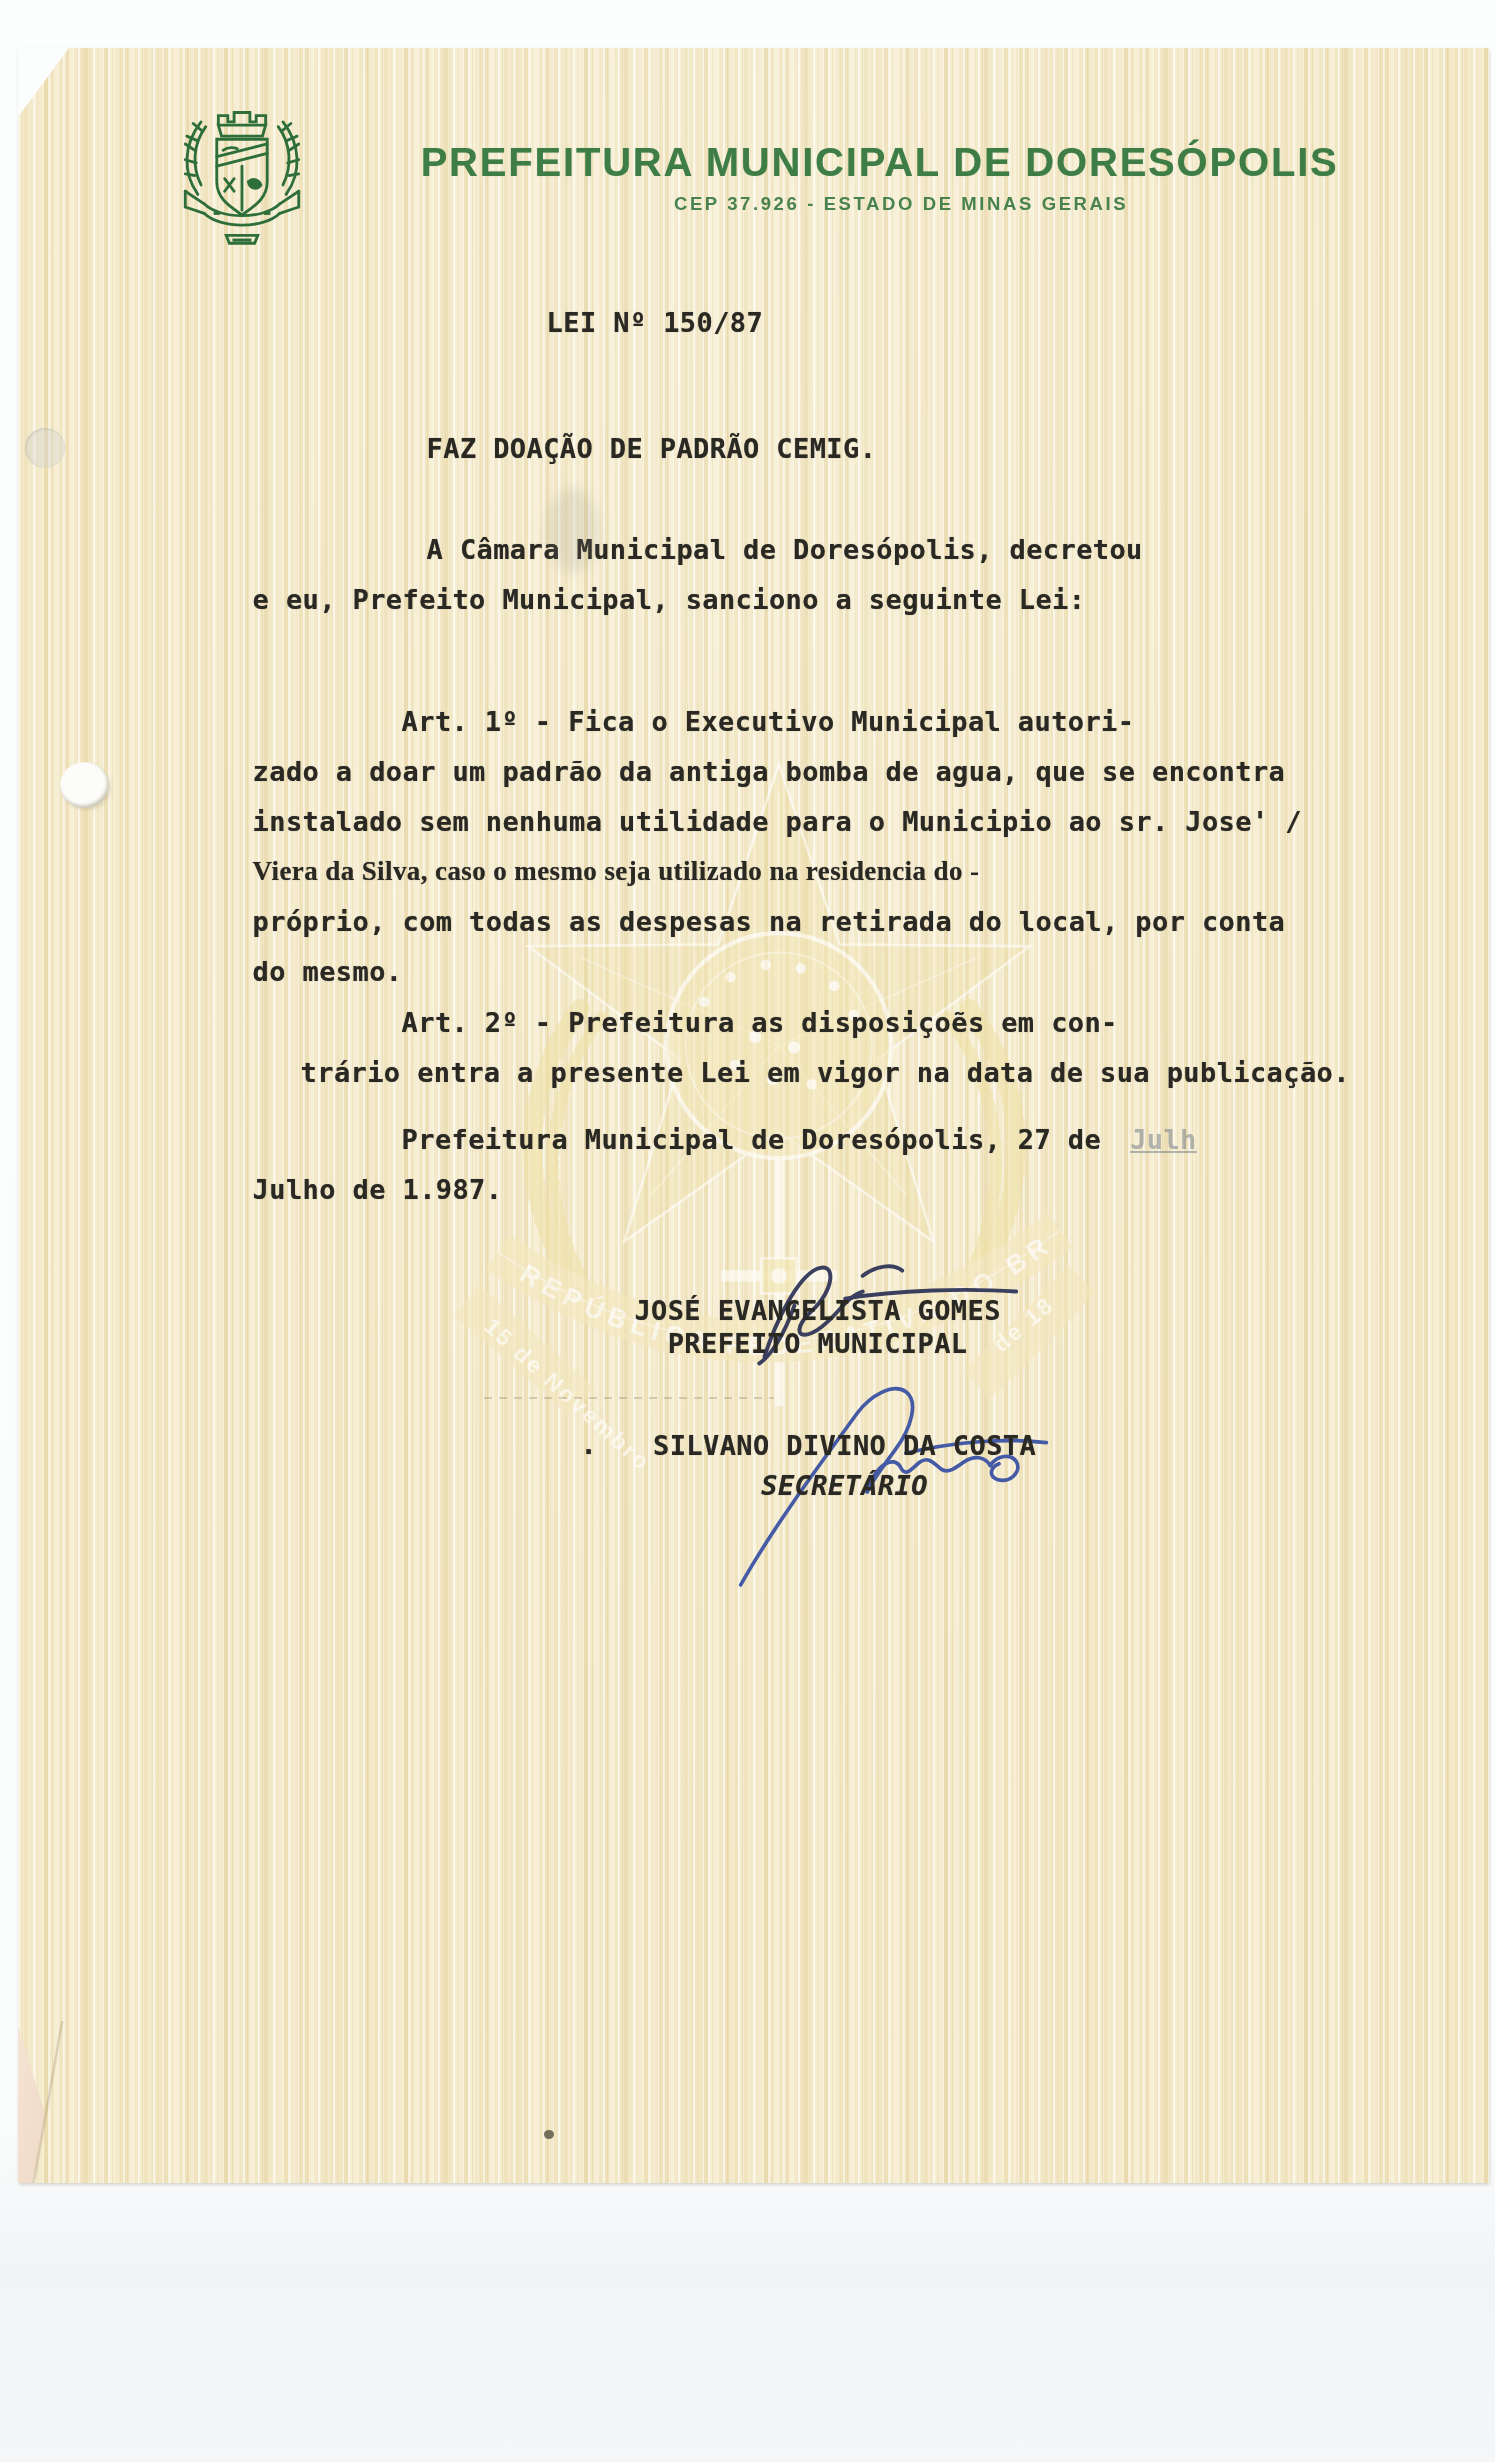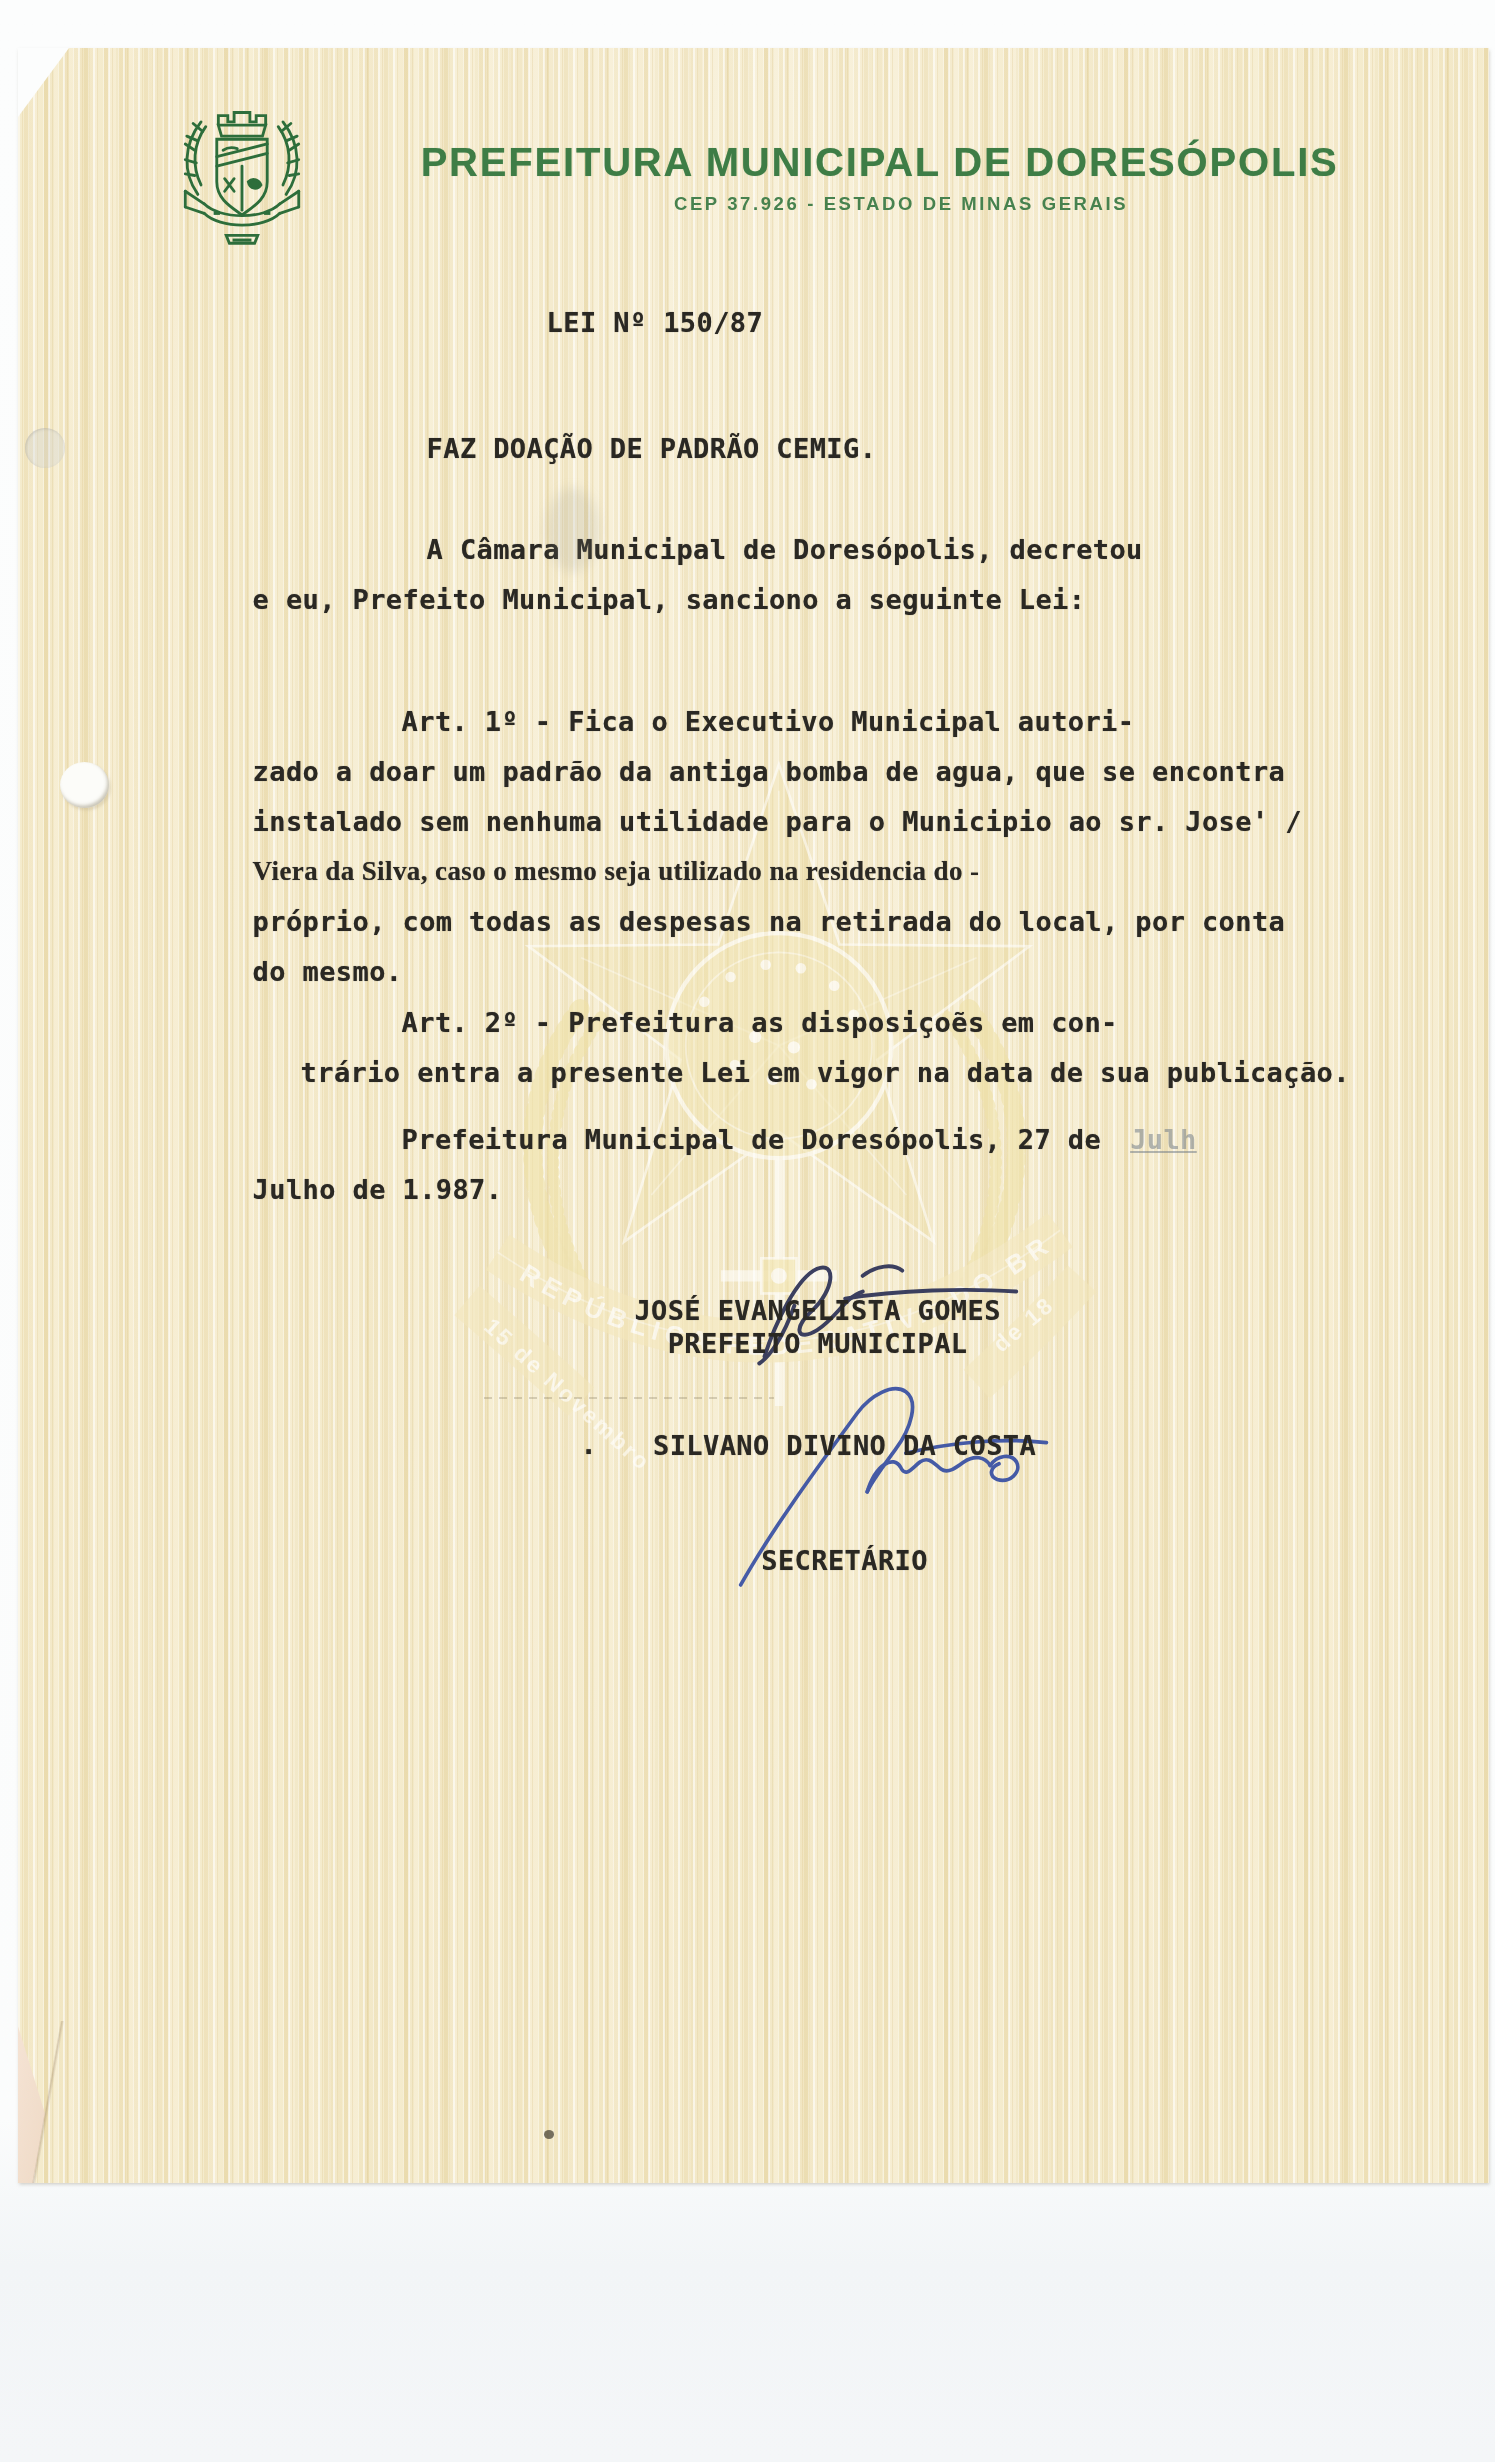--- a/index.html
+++ b/index.html
@@ -223,21 +223,21 @@
     <svg width="369" height="229" style="position:absolute;left:677px;top:1310px;" viewBox="0 0 420 260">
       <g fill="none" stroke="#3c53a4" stroke-width="4.2" stroke-linecap="round" opacity="0.95">
         <path d="M52,258 C90,190 150,110 185,62 C200,42 225,28 240,38 C255,49 246,80 228,104 C212,126 200,142 196,152"></path>
         <path d="M196,152 C206,120 226,110 234,124 C240,136 246,126 256,118 C266,111 272,120 280,126 C288,132 298,124 306,118 C318,110 330,112 336,122"></path>
         <path d="M336,122 C344,110 360,108 366,118 C372,130 358,142 344,138 C334,134 336,124 346,120"></path>
         <path d="M240,108 C290,96 350,90 400,96"></path>
       </g>
     </svg>
     <div class="tw" style="left:563px;top:1381px;">.</div>
     <div class="tw sig-label" style="left:563px;top:1382px;width:528px;">SILVANO DIVINO DA COSTA</div>
-    <div class="tw sig-label" style="left:563px;top:1497px;width:528px;">SECRETÁRIO</div>
+    <div class="tw sig-label" style="left:563px;top:1422px;width:528px;font-style:italic;">SECRETÁRIO</div>
 
     <div id="smudge"></div>
     <div id="speck"></div>
     <div id="crease"></div>
     <div class="hole" id="hole-lower"></div>
     <div class="hole" id="hole-upper"></div>
     <div id="corner-cut"></div>
     <div id="corner-fold"></div>
     <div id="corner-fold-line"></div>
   </div>

